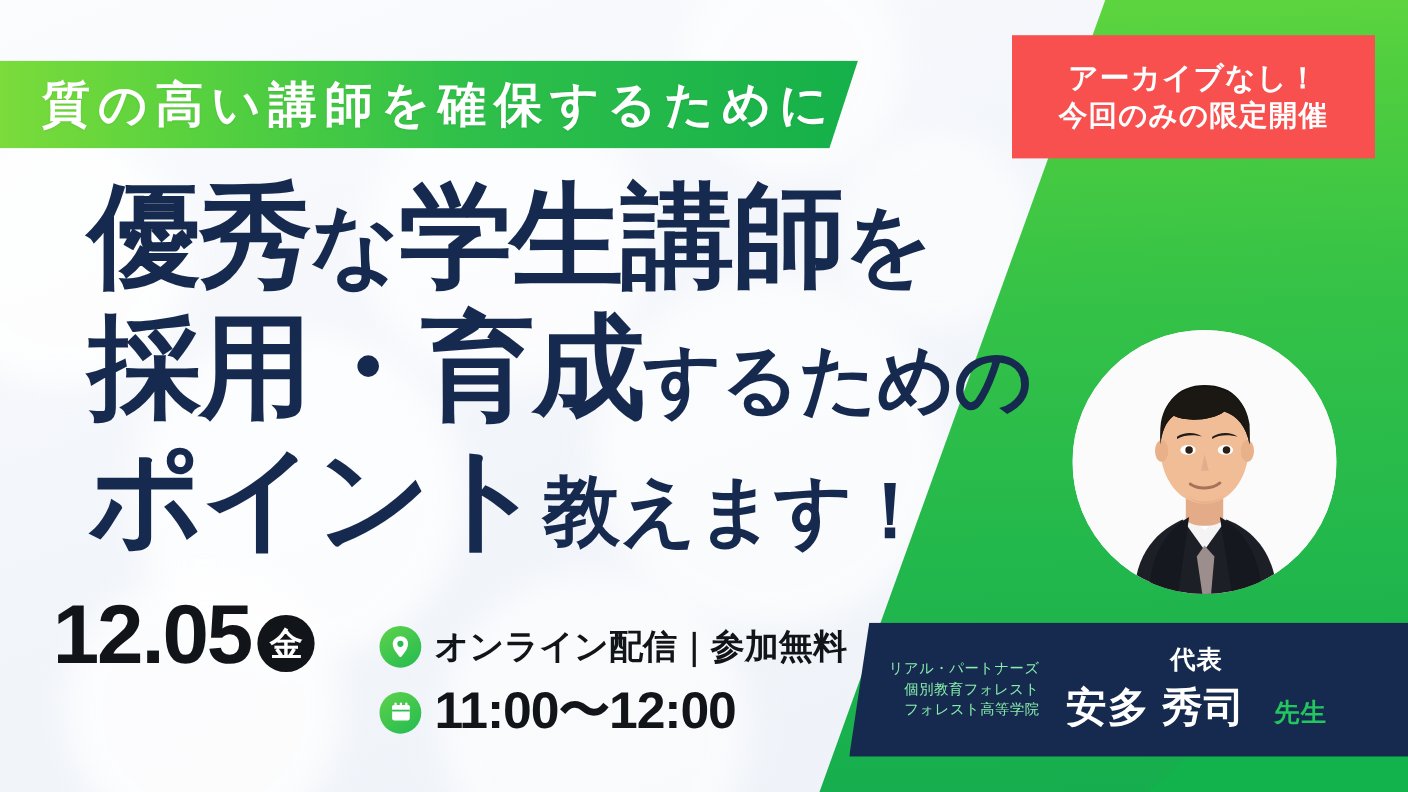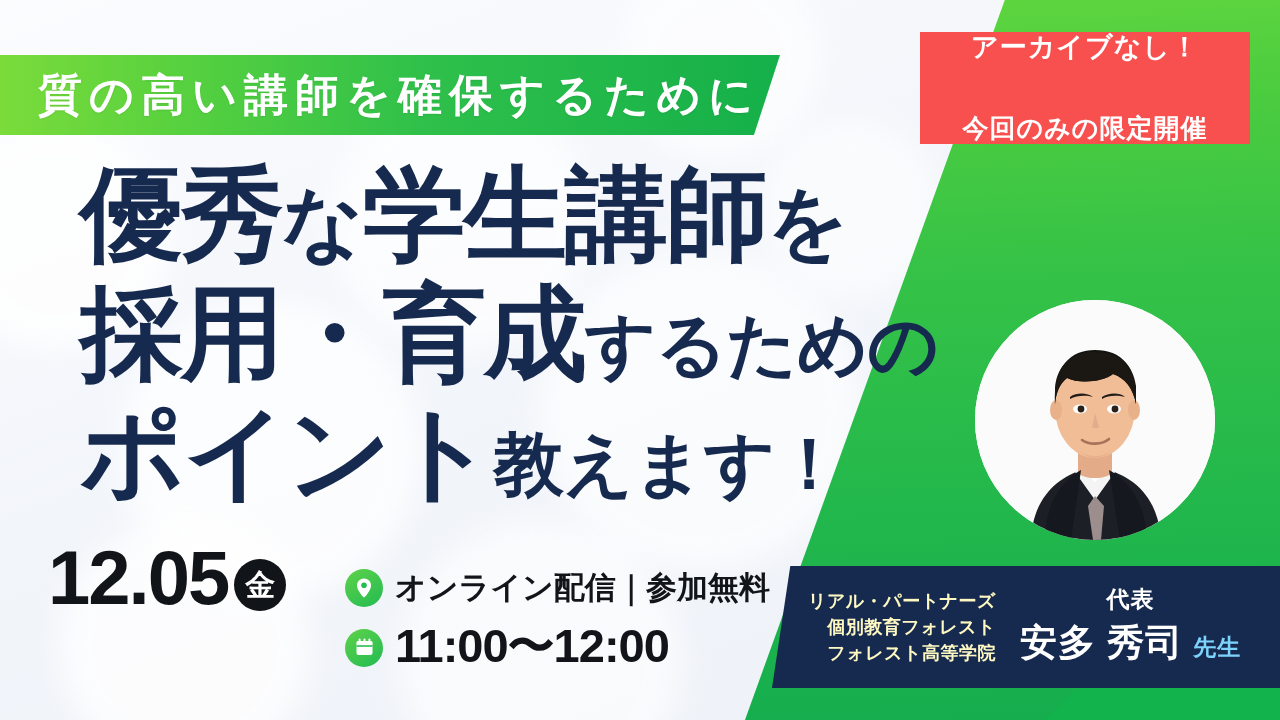--- a/index.html
+++ b/index.html
@@ -69,21 +69,21 @@
   .red-badge {
     position: absolute;
     left: 920px;
     top: 32px;
     width: 330px;
     height: 112px;
     background: #f8504f;
     display: flex;
     flex-direction: column;
     align-items: center;
-    justify-content: space-between;
+    justify-content: center;
     gap: 4px;
   }
   .red-badge-line {
     color: #ffffff;
     font-size: 27px;
     font-weight: 700;
     letter-spacing: 1px;
     white-space: nowrap;
     line-height: 1.15;
   }
@@ -215,23 +215,23 @@
     padding-left: 36px;
     box-sizing: border-box;
   }
   .org-col {
     display: flex;
     flex-direction: column;
     align-items: flex-end;
     margin-right: 24px;
   }
   .org-line {
-    color: #fef9c3;
-    font-size: 18px;
-    font-weight: 700;
+    color: #86efac;
+    font-size: 13px;
+    font-weight: 400;
     line-height: 1.45;
     white-space: nowrap;
     letter-spacing: 0.5px;
   }
   .name-col {
     display: flex;
     flex-direction: column;
     align-items: center;
   }
   .speaker-title {
@@ -247,24 +247,24 @@
     align-items: baseline;
     white-space: nowrap;
   }
   .speaker-name {
     color: #ffffff;
     font-size: 37px;
     font-weight: 700;
     letter-spacing: 1px;
   }
   .speaker-honorific {
-    color: #7dd3fc;
+    color: #22c55e;
     font-size: 23px;
     font-weight: 700;
-    margin-left: 10px;
+    margin-left: 26px;
     letter-spacing: 1px;
   }
 </style>
 </head>
 <body>
 
 <div id="banner">
 
   <div class="bokeh" style="left:-60px; top:120px; width:230px; height:230px; opacity:.85;"></div>
   <div class="bokeh" style="left:120px; top:300px; width:300px; height:300px; opacity:.8;"></div>

